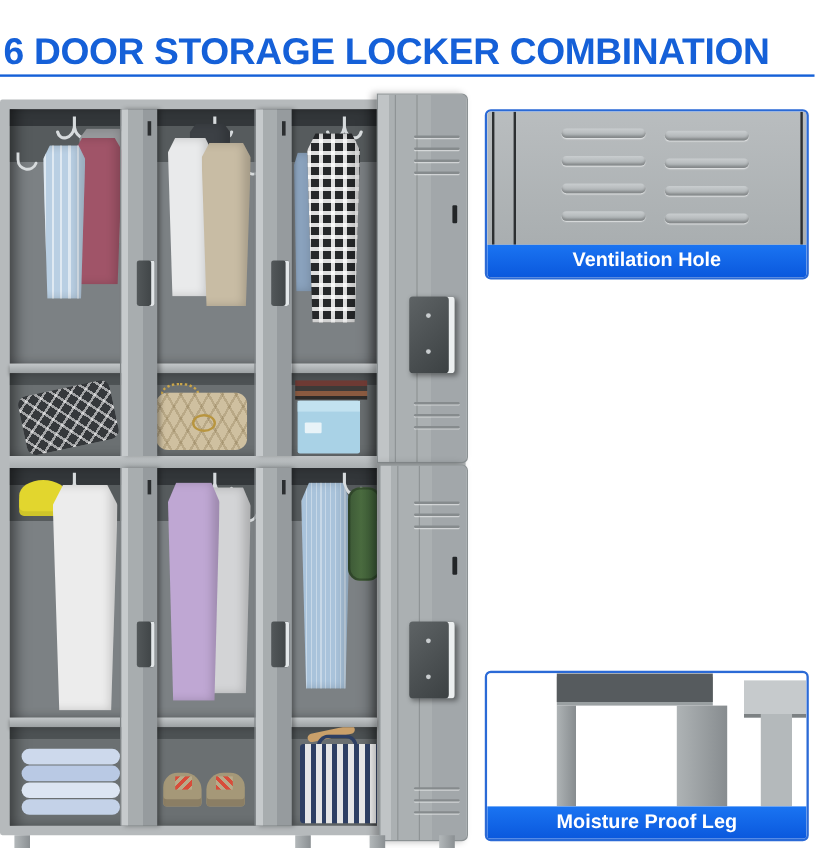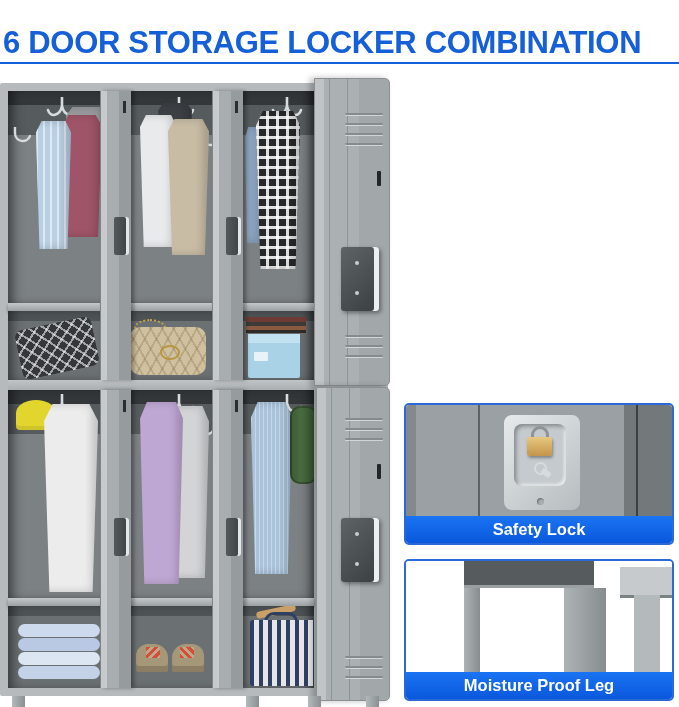--- a/index.html
+++ b/index.html
@@ -220,38 +220,38 @@
         <div class="ventline" style="left:28px;top:288px"></div>
       </div>
     </div>
 
     <div class="legz" style="left:12px;top:628px"></div>
     <div class="legz" style="left:246px;top:628px"></div>
     <div class="legz" style="left:308px;top:628px"></div>
     <div class="legz" style="left:366px;top:628px"></div>
   </div>
 
-
-
-  <div class="card" style="top:375px">
-    <div class="photo ph-lock">
-      <div class="vline" style="left:72px;background:#5c6163"></div>
-      <div class="vline" style="right:34px;background:#3c4042"></div>
-      <div class="plate">
-        <div class="plate-inner">
-          <div class="shackle"></div>
-          <div class="padlock"></div>
-          <div class="keyring"></div>
-          <div class="keytail"></div>
-        </div>
-        <div class="screw"></div>
-      </div>
+  <div class="card" style="top:63px">
+    <div class="photo ph-vent">
+      <div class="vline" style="left:4px"></div>
+      <div class="vline" style="left:22px"></div>
+      <div class="vline" style="right:3px"></div>
+      <div class="slat" style="left:62px;top:14px"></div>
+      <div class="slat" style="left:62px;top:37px"></div>
+      <div class="slat" style="left:62px;top:60px"></div>
+      <div class="slat" style="left:62px;top:83px"></div>
+      <div class="slat" style="left:148px;top:16px"></div>
+      <div class="slat" style="left:148px;top:39px"></div>
+      <div class="slat" style="left:148px;top:62px"></div>
+      <div class="slat" style="left:148px;top:85px"></div>
     </div>
-    <div class="banner">Safety Lock</div>
+    <div class="banner">Ventilation Hole</div>
   </div>
+
+
 
   <div class="card" style="top:531px">
     <div class="photo ph-leg">
       <div class="legband"></div>
       <div class="fl" style="left:58px;top:27px;width:16px;height:84px"></div>
       <div class="fl" style="left:158px;top:27px;width:42px;height:84px"></div>
       <div class="frag"></div>
       <div class="fl" style="right:12px;top:34px;width:26px;height:77px;background:#b4b9bb"></div>
     </div>
     <div class="banner">Moisture Proof Leg</div>

